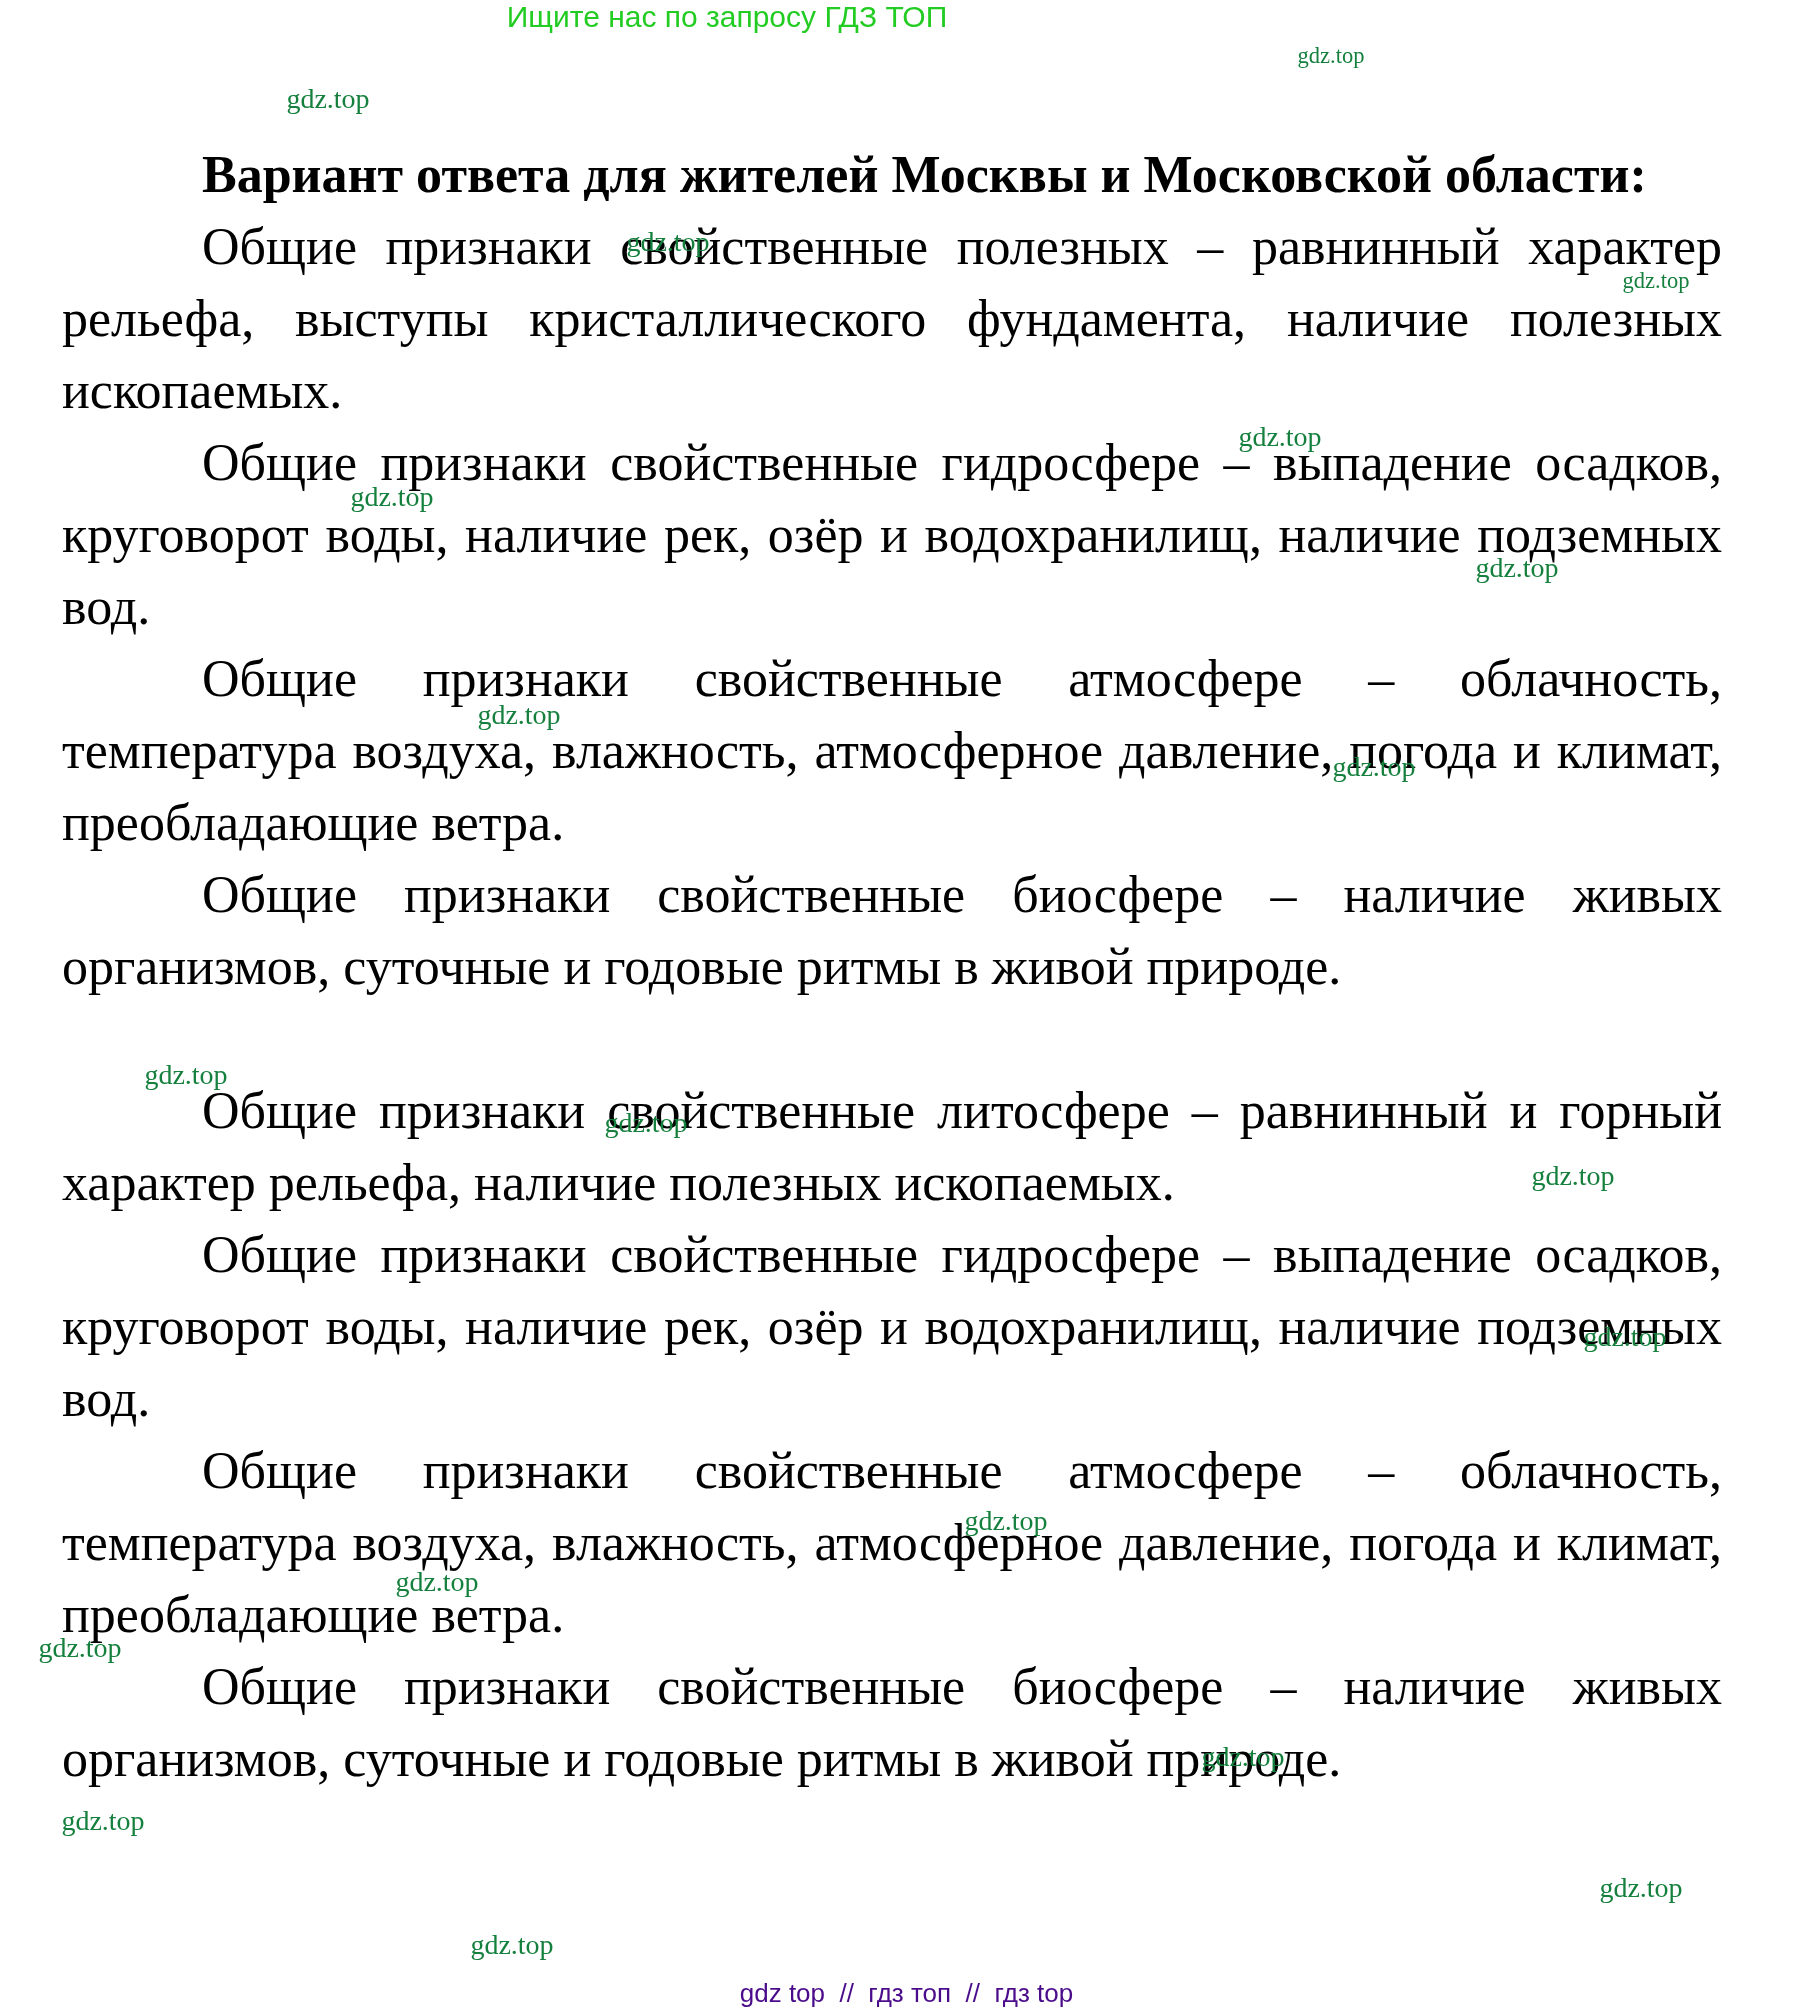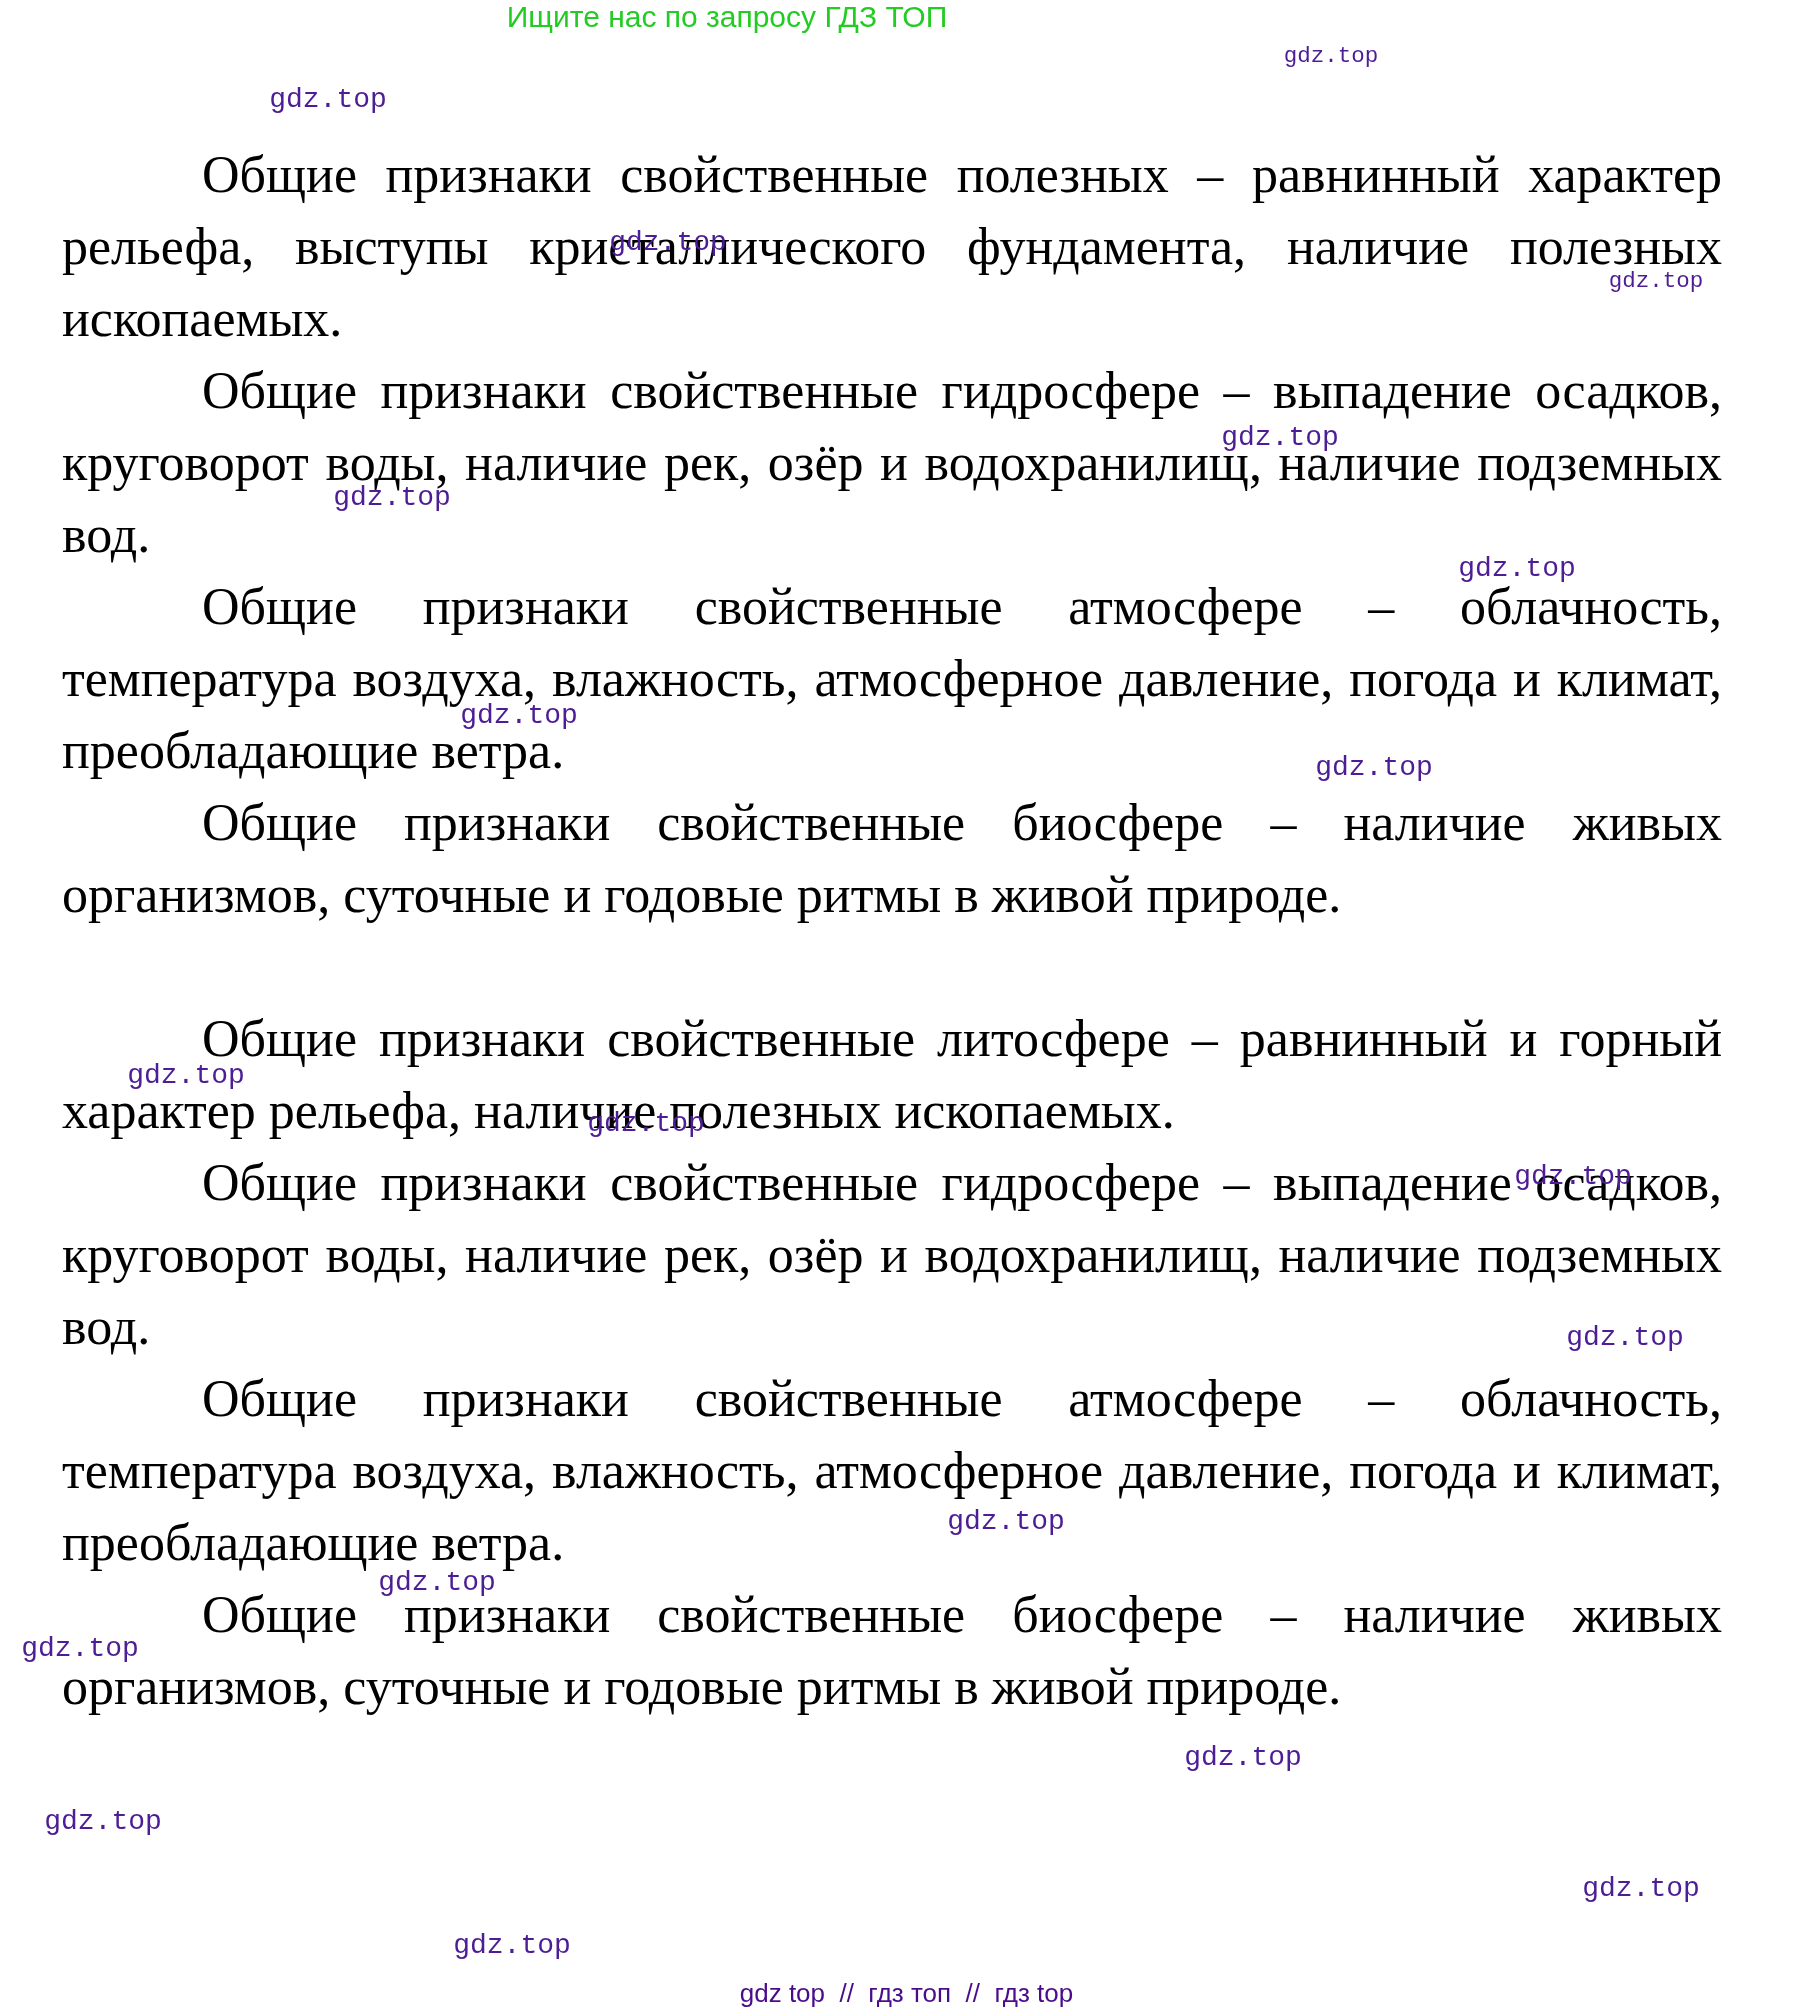--- a/index.html
+++ b/index.html
@@ -5,32 +5,33 @@
   html, body { margin:0; padding:0; background:#ffffff; }
   body { width:1813px; height:2014px; position:relative; overflow:hidden; }
   .top-banner { position:absolute; left:0; width:1454px; top:0; height:34px; text-align:center;
     font-family:"Liberation Sans", sans-serif; font-size:30px; line-height:34px; }
   .doc { position:absolute; left:62px; width:1660px; top:139px;
     font-family:"Liberation Serif", serif; font-size:52px; line-height:72px; color:#000; }
   .doc p { margin:0; text-align:justify; text-indent:140px; }
   .doc h2 { margin:0; font-size:52px; font-weight:bold; line-height:72px; text-align:justify; text-indent:140px; }
   .doc h2.center { text-indent:140px; text-align:left; }
   .gap { height:72px; }
-  .wm { position:absolute; transform:translate(-50%,-50%); font-family:Liberation Mono, monospace;
-    font-size:28px; color:#4c1d95; white-space:nowrap; background:transparent; }
+  .wm { position:absolute; transform:translate(-50%,-50%); font-family:Liberation Serif, serif;
+    font-size:28px; color:#15803d; white-space:nowrap; background:transparent; }
   .wm.small { font-size:22.5px; }
   .footer { position:absolute; left:0; width:1813px; top:1975px; height:37px; text-align:center;
     font-family:"Liberation Sans", sans-serif; font-size:26px; line-height:37px; white-space:pre; }
 </style>
 </head>
 <body>
 
 <div class="top-banner" style="color:#22cc22">Ищите нас по запросу ГДЗ ТОП</div>
 
 <div class="doc">
+  <h2>Вариант ответа для жителей Москвы и Московской области:</h2>
   <p>Общие признаки свойственные полезных – равнинный характер рельефа, выступы кристаллического фундамента, наличие полезных ископаемых.</p>
   <p>Общие признаки свойственные гидросфере – выпадение осадков, круговорот воды, наличие рек, озёр и водохранилищ, наличие подземных вод.</p>
   <p>Общие признаки свойственные атмосфере – облачность, температура воздуха, влажность, атмосферное давление, погода и климат, преобладающие ветра.</p>
   <p>Общие признаки свойственные биосфере – наличие живых организмов, суточные и годовые ритмы в живой природе.</p>
   <div class="gap"></div>
   <p>Общие признаки свойственные литосфере – равнинный и горный характер рельефа, наличие полезных ископаемых.</p>
   <p>Общие признаки свойственные гидросфере – выпадение осадков, круговорот воды, наличие рек, озёр и водохранилищ, наличие подземных вод.</p>
   <p>Общие признаки свойственные атмосфере – облачность, температура воздуха, влажность, атмосферное давление, погода и климат, преобладающие ветра.</p>
   <p>Общие признаки свойственные биосфере – наличие живых организмов, суточные и годовые ритмы в живой природе.</p>
 </div>

